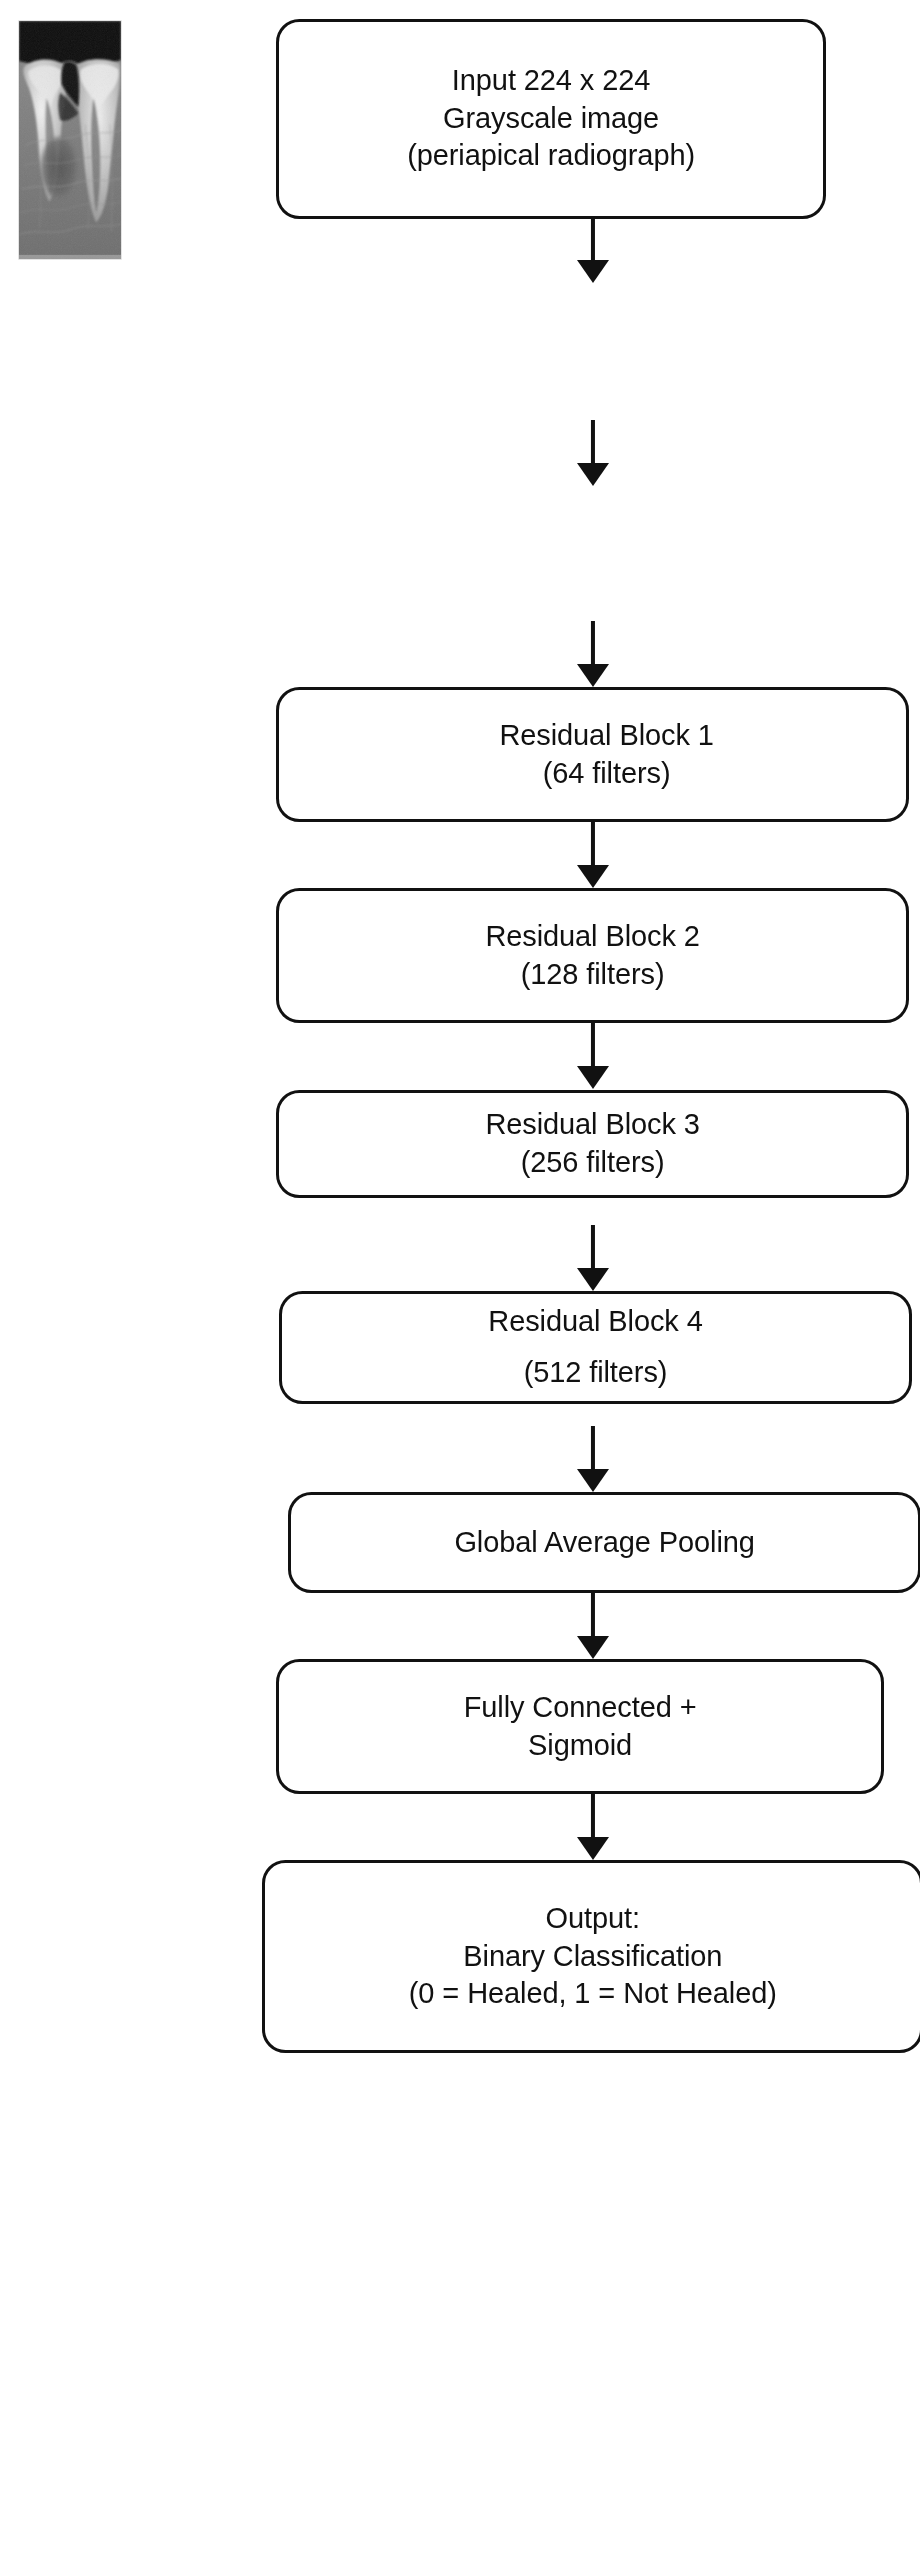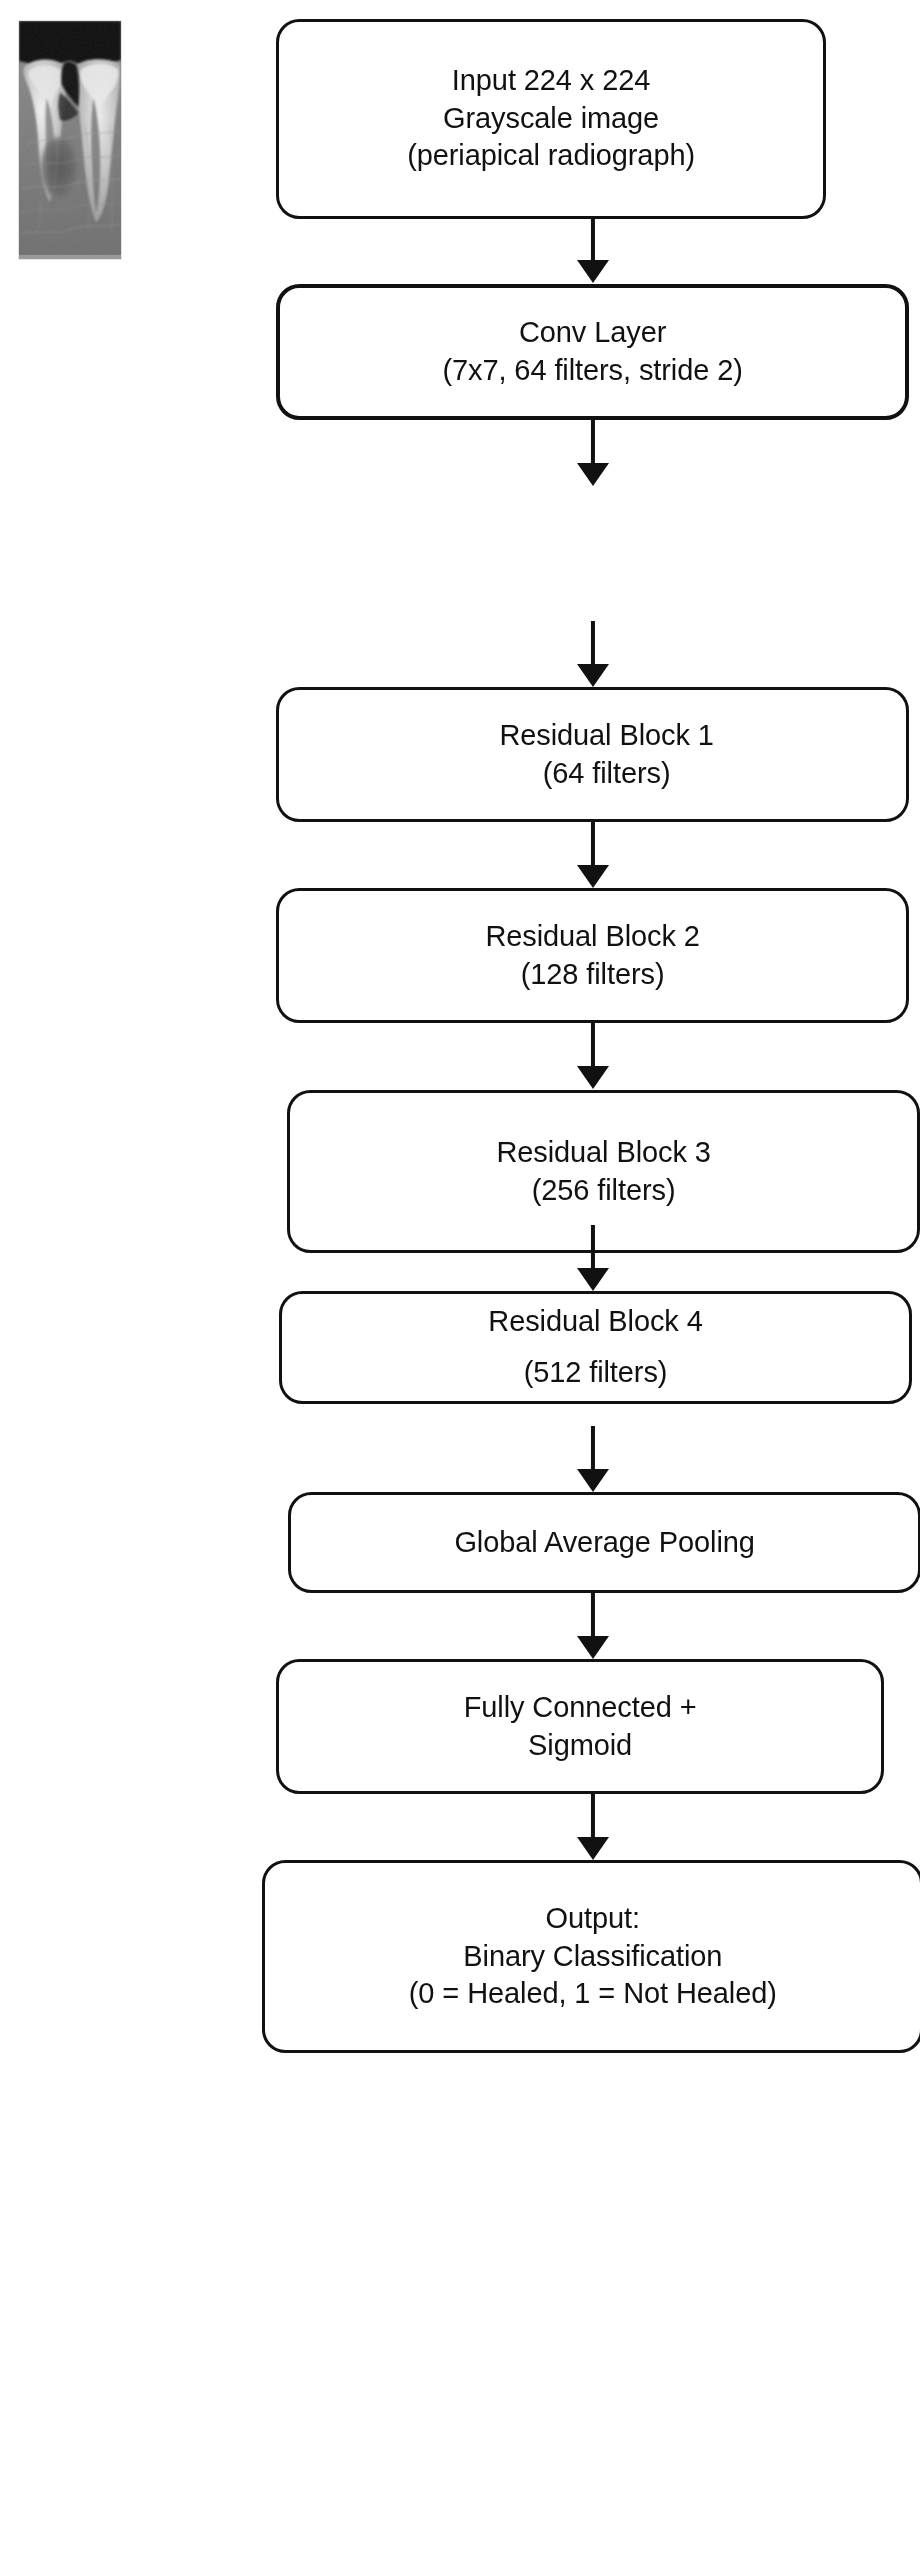--- a/index.html
+++ b/index.html
@@ -170,24 +170,20 @@
   <div class="node" id="n-input" style="left:2.1px; top:18.6px; width:550px; height:200px;">
     <span class="ln">Input 224 x 224</span>
     <span class="ln">Grayscale image</span>
     <span class="ln">(periapical radiograph)</span>
   </div>
   <div class="conn" style="top:218px; height:65px;">
     <div class="stem" style="height:43px;"></div>
     <div class="head"></div>
   </div>
 
-  <div class="node heavy" id="n-conv" style="left:2.1px; top:284px; width:633px; height:136px;">
-    <span class="ln">Conv Layer</span>
-    <span class="ln">(7x7, 64 filters, stride 2)</span>
-  </div>
   <div class="conn" style="top:420px; height:66px;">
     <div class="stem" style="height:43px;"></div>
     <div class="head"></div>
   </div>
 
   <div class="conn" style="top:621px; height:66px;">
     <div class="stem" style="height:43px;"></div>
     <div class="head"></div>
   </div>
 
@@ -202,21 +198,21 @@
 
   <div class="node" id="n-res2" style="left:2.1px; top:888px; width:633px; height:135px;">
     <span class="ln">Residual Block 2</span>
     <span class="ln">(128 filters)</span>
   </div>
   <div class="conn" style="top:1023px; height:66px;">
     <div class="stem" style="height:43px;"></div>
     <div class="head"></div>
   </div>
 
-  <div class="node" id="n-res3" style="left:2.1px; top:1090px; width:633px; height:163px;margin-left:11px;">
+  <div class="node" id="n-res3" style="left:2.1px; top:1090px; width:633px; height:108px;">
     <span class="ln">Residual Block 3</span>
     <span class="ln">(256 filters)</span>
   </div>
   <div class="conn" style="top:1225px; height:66px;">
     <div class="stem" style="height:43px;"></div>
     <div class="head"></div>
   </div>
 
   <div class="node" id="n-res4" style="left:5px; top:1291px; width:633px; height:113px;gap:13px;">
     <span class="ln">Residual Block 4</span>

